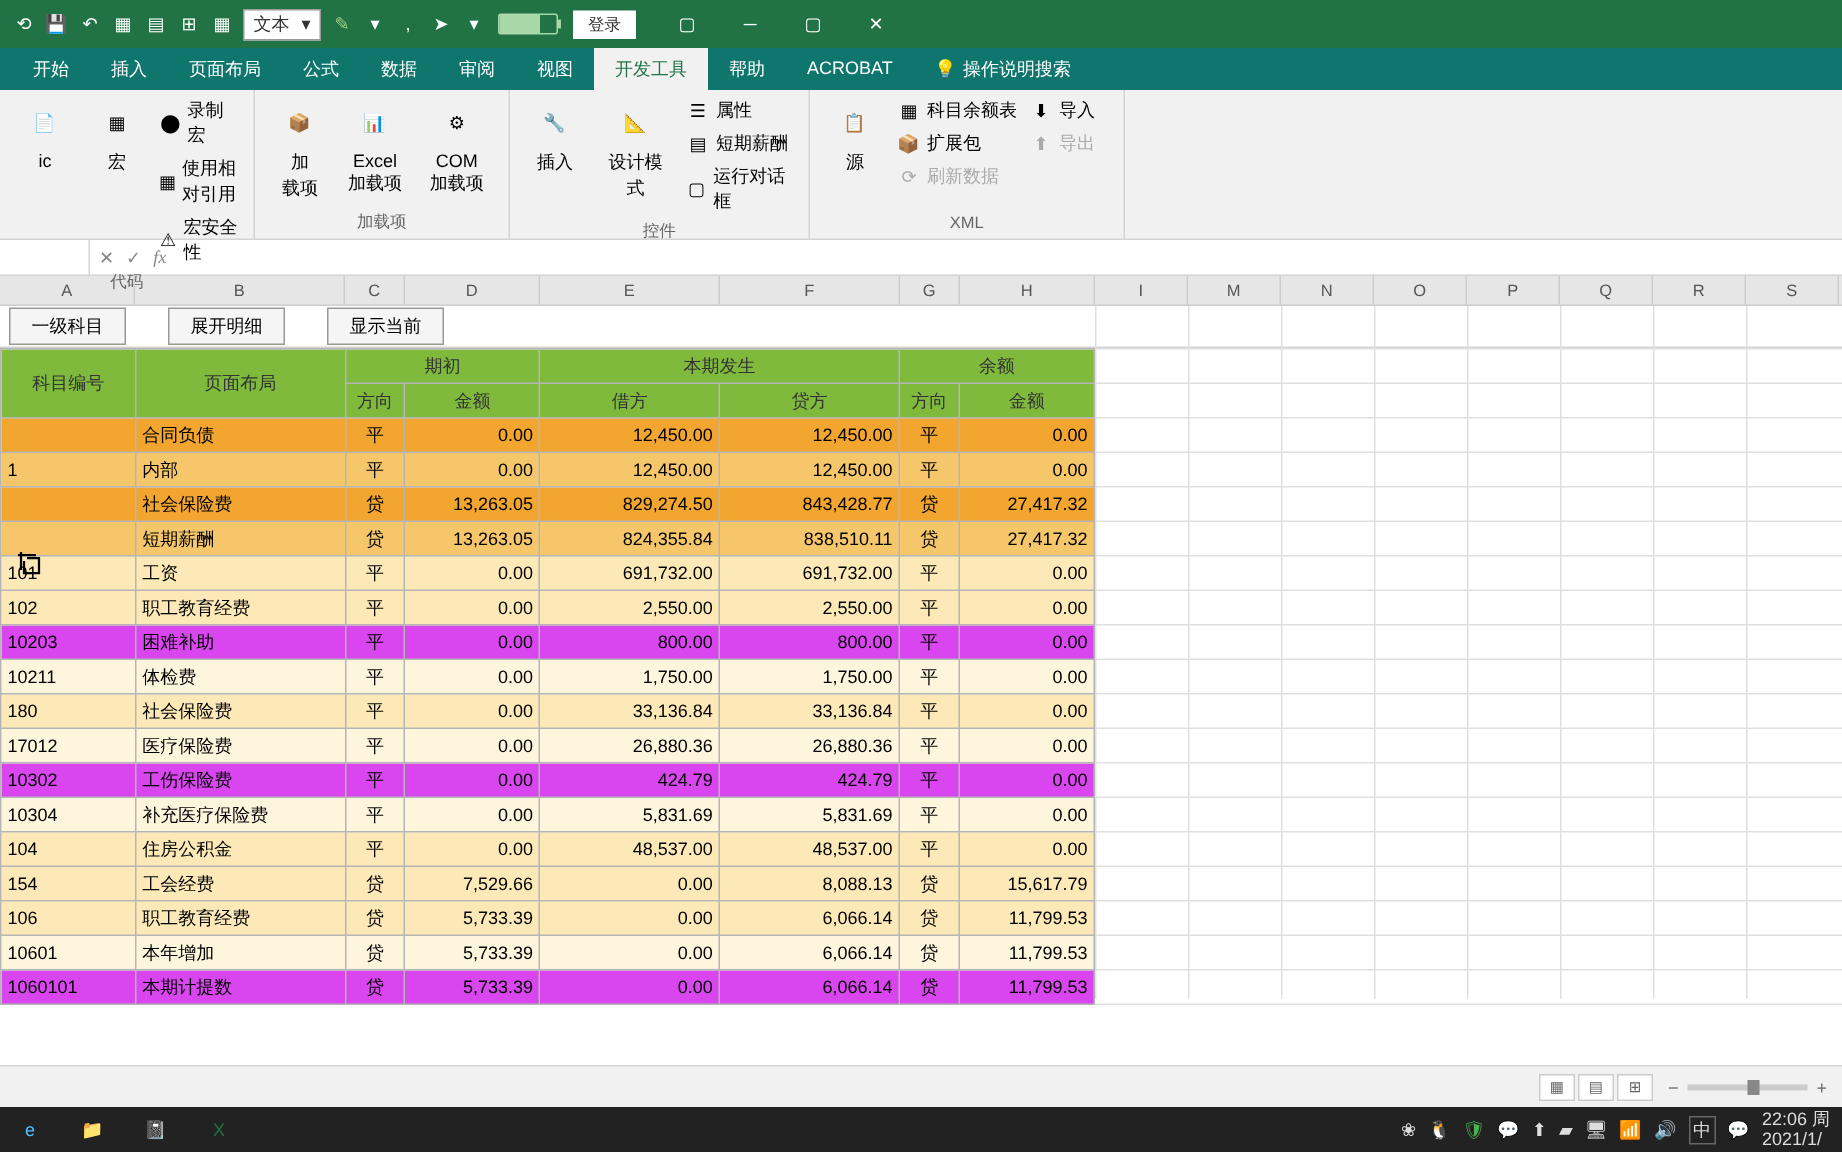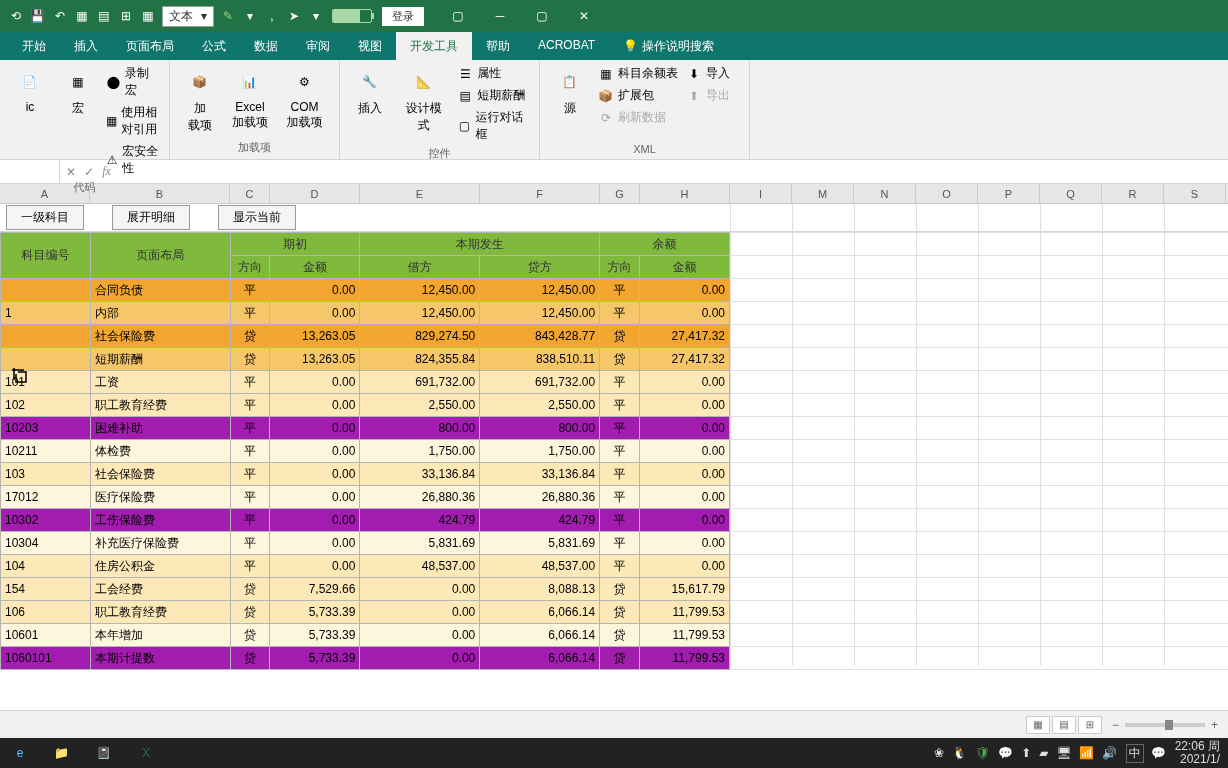--- a/index.html
+++ b/index.html
@@ -38,21 +38,21 @@
 .grid-area{position:relative;background:#fff}
 .btn-row{height:28px;display:flex;align-items:center;gap:28px;padding:4px 6px;border-bottom:1px solid #d4d4d4}
 .xbtn{border:1px solid #999;background:#f5f5f5;padding:3px 14px;cursor:pointer;font-size:12px}
 table.data{border-collapse:collapse;width:730px}
 table.data th,table.data td{border:1px solid #b5b5b5;height:23px;font-size:12px;padding:0 4px}
 table.data th{background:#7fba3c;color:#333;font-weight:normal;text-align:center}
 .row-lvl0 td{background:#f2a52f}
 .row-lvl1 td{background:#f6c76a}
 .row-lvl2 td{background:#fde9b8}
 .row-lvl3 td{background:#fdf5dc}
-.row-plain td{background:#a21caf}
+.row-plain td{background:#d946ef}
 .dir{text-align:center}
 .num{text-align:right}
 .name{text-align:left}
 .code{text-align:left}
 .cursor-icon{position:absolute;left:10px;top:162px;pointer-events:none}
 .sheet-tabs{position:absolute;bottom:28px;left:0;right:0;height:24px;background:#fff;border-top:1px solid #ccc;display:flex;align-items:center}
 .st-nav{padding:0 8px;color:#888;display:flex;gap:4px}
 .st{padding:3px 10px;border:1px solid #aaa;border-bottom:none;margin-left:2px;cursor:pointer;font-size:11px;position:relative;top:1px}
 .st.c1{background:#e8e8e8}
 .st.c2{background:#7b4ba0;color:#fff}
@@ -70,21 +70,21 @@
 .statusbar{position:absolute;bottom:0;left:0;right:0;height:28px;background:#f1f1f1;border-top:1px solid #d4d4d4;display:flex;align-items:center;justify-content:flex-end;padding:0 10px;gap:10px}
 .view-btns{display:flex;gap:2px}
 .vb{width:24px;height:18px;border:1px solid #ccc;background:#fff;cursor:pointer;display:flex;align-items:center;justify-content:center;font-size:10px;color:#666}
 .zoom{display:flex;align-items:center;gap:6px;color:#666;font-size:11px}
 .zoom-slider{width:80px;height:4px;background:#ccc;position:relative}
 .zoom-slider::after{content:"";position:absolute;left:40px;top:-3px;width:8px;height:10px;background:#888}
 .taskbar-real{position:absolute;bottom:0;left:0;right:0;height:30px;background:#222;display:flex;align-items:center}
 .tb-left{display:flex;align-items:center;gap:2px}
 .tb-item{width:40px;height:30px;display:flex;align-items:center;justify-content:center;cursor:pointer;color:#fff}
 .tb-right{margin-left:auto;display:flex;align-items:center;gap:8px;padding-right:8px;color:#ddd;font-size:11px}
-.tb-clock{text-align:right;line-height:1.1;font-size:10px}
+.tb-clock{line-height:1.1;font-size:10px}
 .rest-grid{position:absolute;left:730px;top:0;right:0;height:462px}
 .rest-grid .gl{position:absolute;background:#e0e0e0}
 .qa-dd{background:#fff;color:#333;padding:1px 6px;font-size:11px;border:1px solid #999;display:flex;align-items:center;gap:8px}
 .dot{color:#a0d080}
 </style>
 </head>
 <body>
 
 <div class="titlebar">
   <div class="qa-left">
@@ -370,21 +370,21 @@
           <td class="code">10211</td>
           <td class="name">体检费</td>
           <td class="dir">平</td>
           <td class="num">0.00</td>
           <td class="num">1,750.00</td>
           <td class="num">1,750.00</td>
           <td class="dir">平</td>
           <td class="num">0.00</td>
         </tr>
         <tr class="row-lvl2">
-          <td class="code">103</td>
+          <td class="code">180</td>
           <td class="name">社会保险费</td>
           <td class="dir">平</td>
           <td class="num">0.00</td>
           <td class="num">33,136.84</td>
           <td class="num">33,136.84</td>
           <td class="dir">平</td>
           <td class="num">0.00</td>
         </tr>
         <tr class="row-lvl3">
           <td class="code">17012</td>

